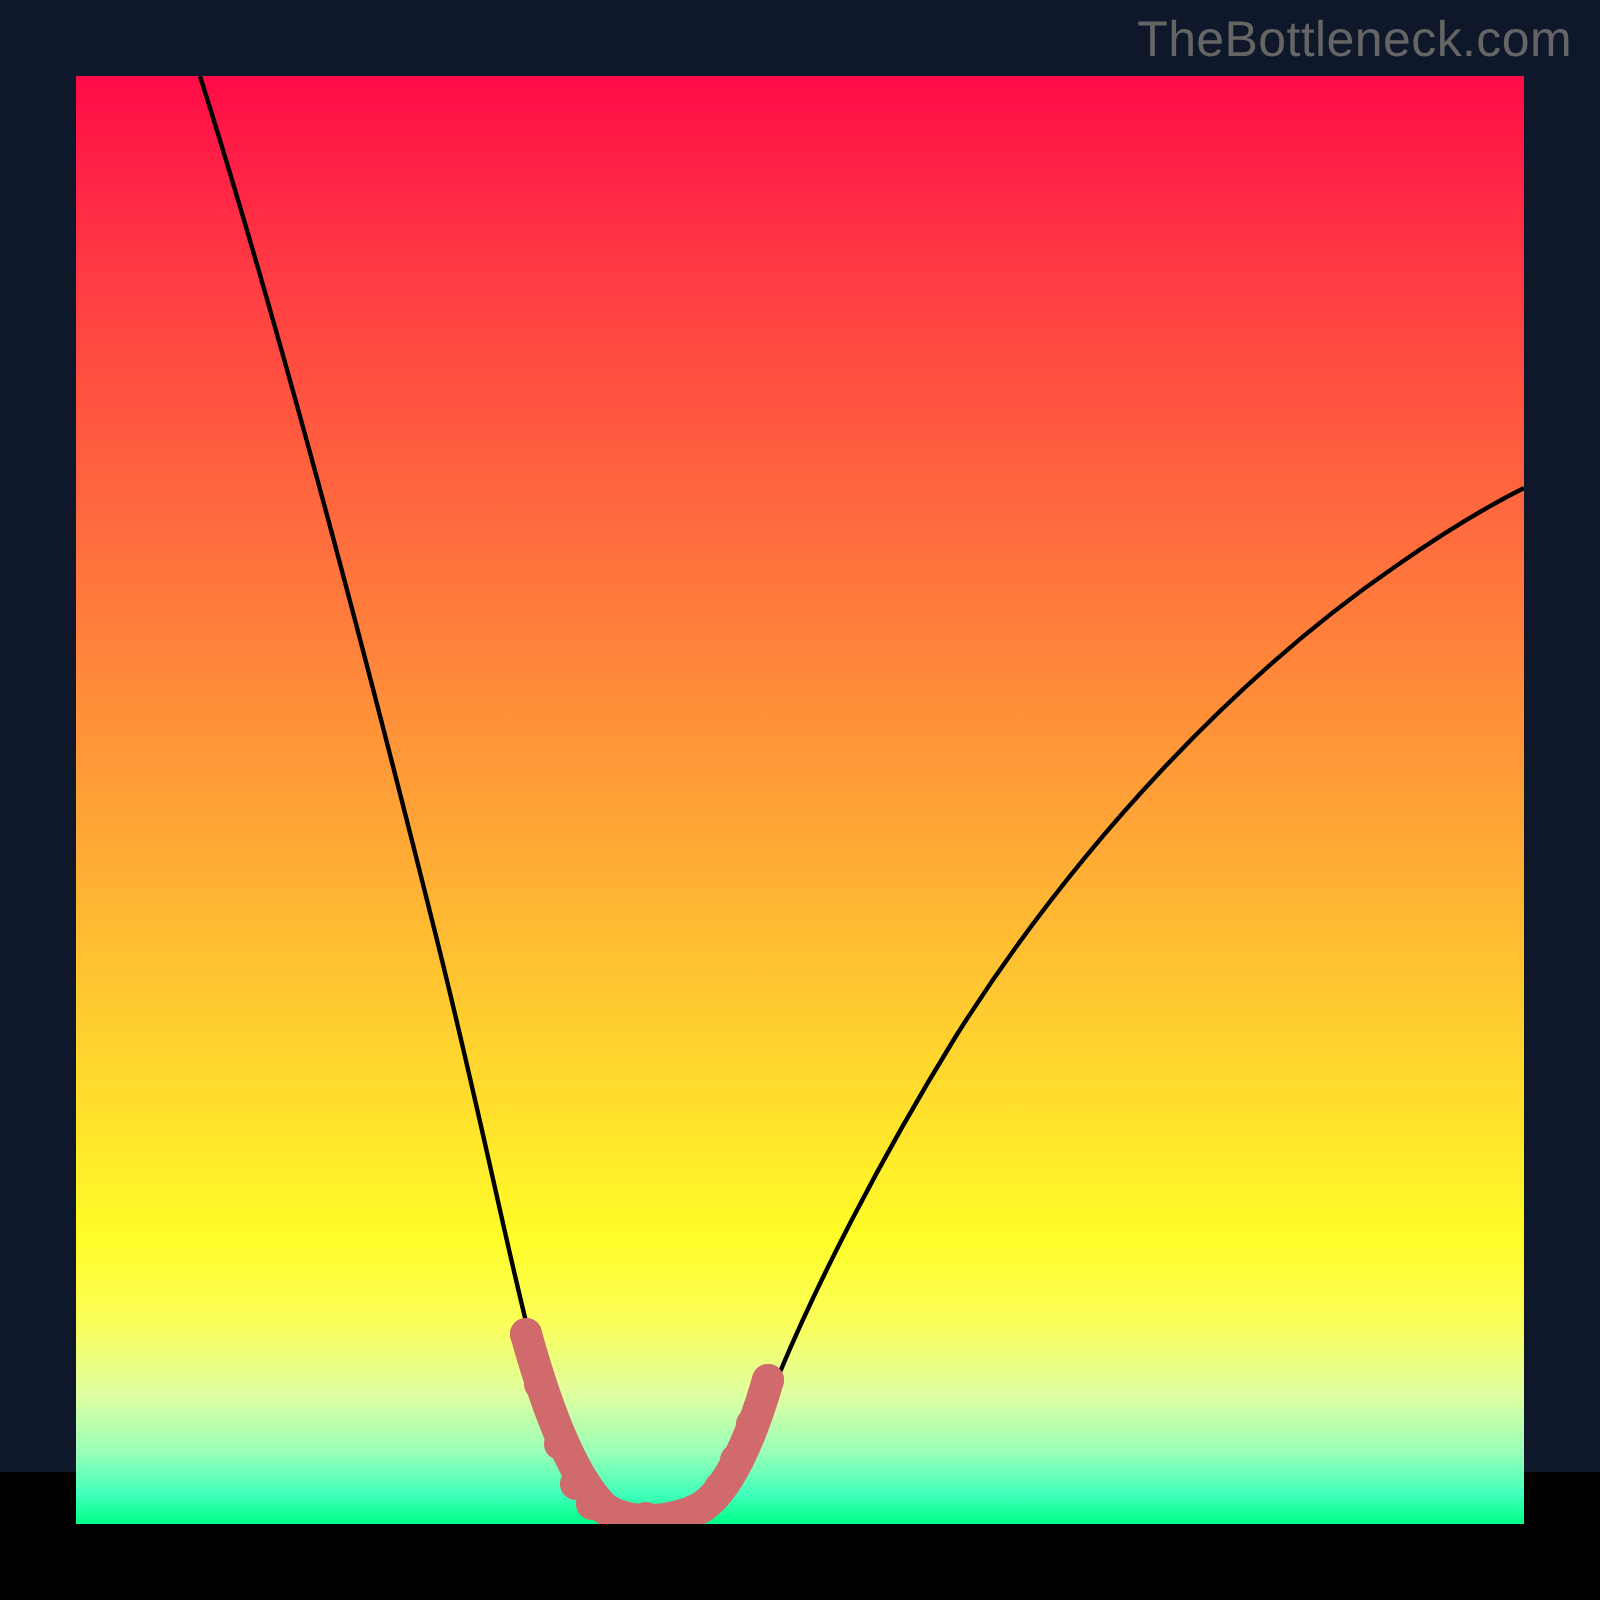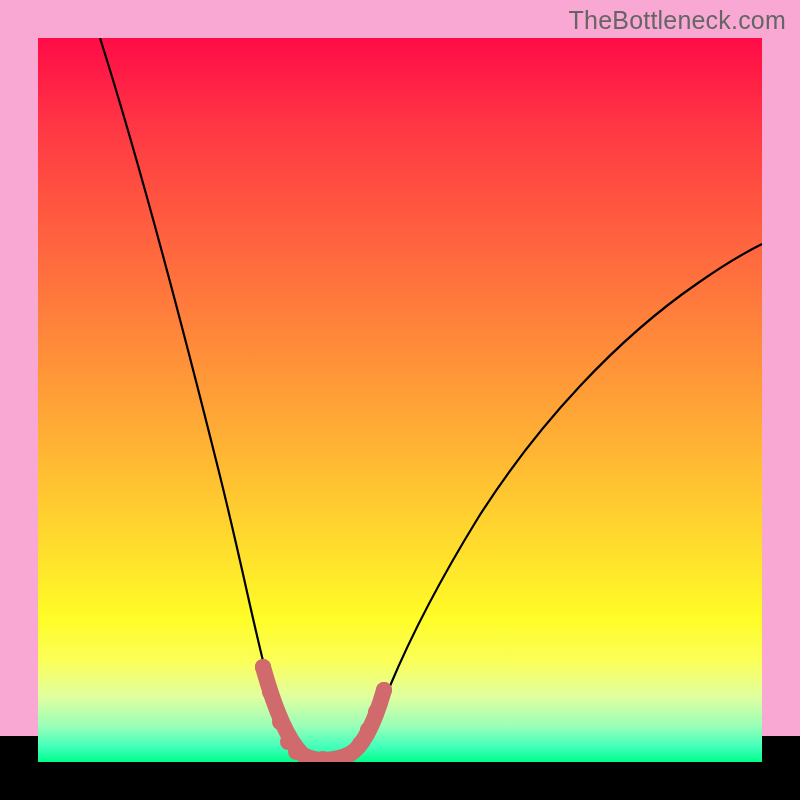--- a/index.html
+++ b/index.html
@@ -10,21 +10,21 @@
     background: #000;
     overflow: hidden;
     font-family: Arial, Helvetica, sans-serif;
   }
   .frame {
     position: absolute;
     top: 0;
     left: 0;
     width: 800px;
     height: 736px;
-    background: #f9a8d4;
+    background: #0f172a;
   }
   .plot {
     position: absolute;
     top: 38px;
     left: 38px;
     width: 724px;
     height: 724px;
     overflow: hidden;
   }
   .gradient {

